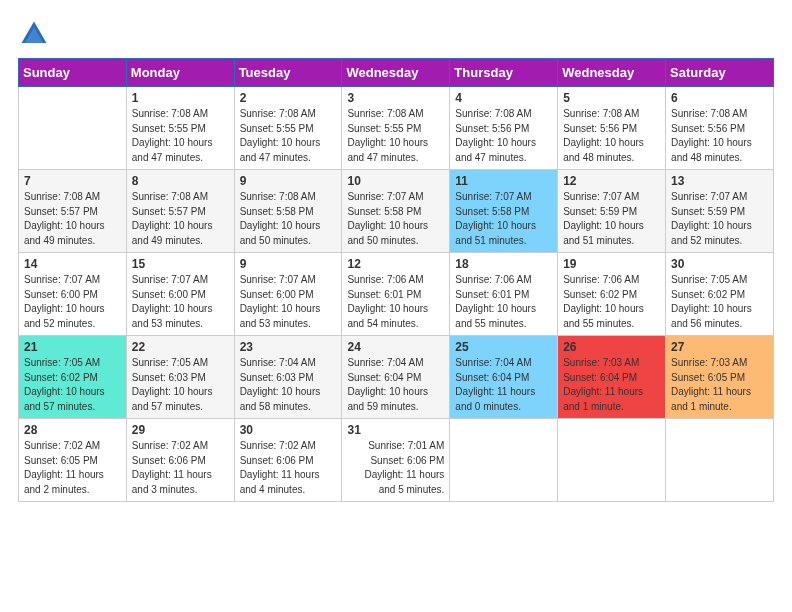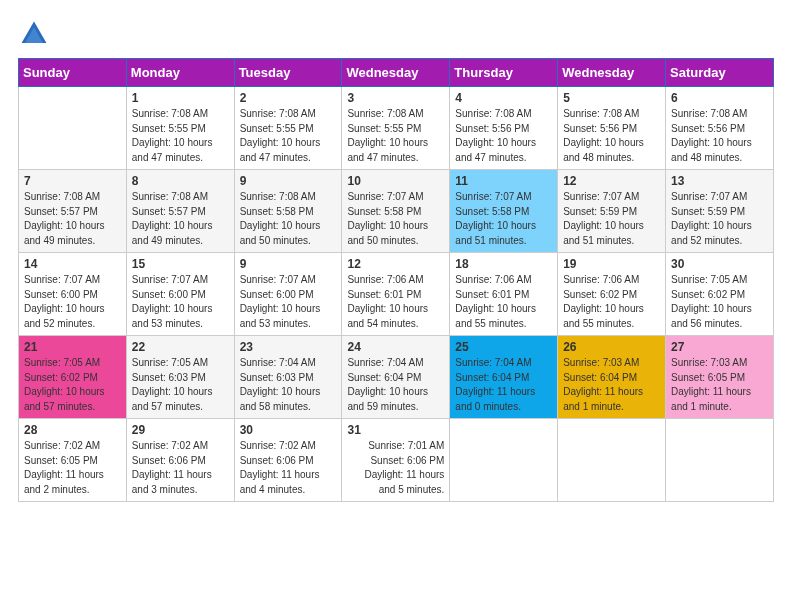--- a/index.html
+++ b/index.html
@@ -266,21 +266,21 @@
           </td>
           <td>
             <span class="day-num">30</span>
             <div class="day-info" style="white-space: pre-line;">Sunrise: 7:05 AM
 Sunset: 6:02 PM
 Daylight: 10 hours
 and 56 minutes.</div>
           </td>
         </tr>
         <tr>
-          <td style="background: #ec4899;">
+          <td style="background: #5eead4;">
             <span class="day-num">21</span>
             <div class="day-info" style="white-space: pre-line;">Sunrise: 7:05 AM
 Sunset: 6:02 PM
 Daylight: 10 hours
 and 57 minutes.</div>
           </td>
           <td style="background: rgb(245, 245, 245);">
             <span class="day-num">22</span>
             <div class="day-info" style="white-space: pre-line;">Sunrise: 7:05 AM
 Sunset: 6:03 PM
@@ -294,35 +294,35 @@
 Daylight: 10 hours
 and 58 minutes.</div>
           </td>
           <td style="background: rgb(245, 245, 245);">
             <span class="day-num">24</span>
             <div class="day-info" style="white-space: pre-line;">Sunrise: 7:04 AM
 Sunset: 6:04 PM
 Daylight: 10 hours
 and 59 minutes.</div>
           </td>
-          <td style="background: #0ea5e9;">
+          <td style="background: #7dd3fc;">
             <span class="day-num">25</span>
             <div class="day-info" style="white-space: pre-line;">Sunrise: 7:04 AM
 Sunset: 6:04 PM
 Daylight: 11 hours
 and 0 minutes.</div>
           </td>
-          <td style="background: #eab308;">
+          <td style="background: #ef4444;">
             <span class="day-num">26</span>
             <div class="day-info" style="white-space: pre-line;">Sunrise: 7:03 AM
 Sunset: 6:04 PM
 Daylight: 11 hours
 and 1 minute.</div>
           </td>
-          <td style="background: #f9a8d4;">
+          <td style="background: #fdba74;">
             <span class="day-num">27</span>
             <div class="day-info" style="white-space: pre-line;">Sunrise: 7:03 AM
 Sunset: 6:05 PM
 Daylight: 11 hours
 and 1 minute.</div>
           </td>
         </tr>
         <tr>
           <td>
             <span class="day-num">28</span>

